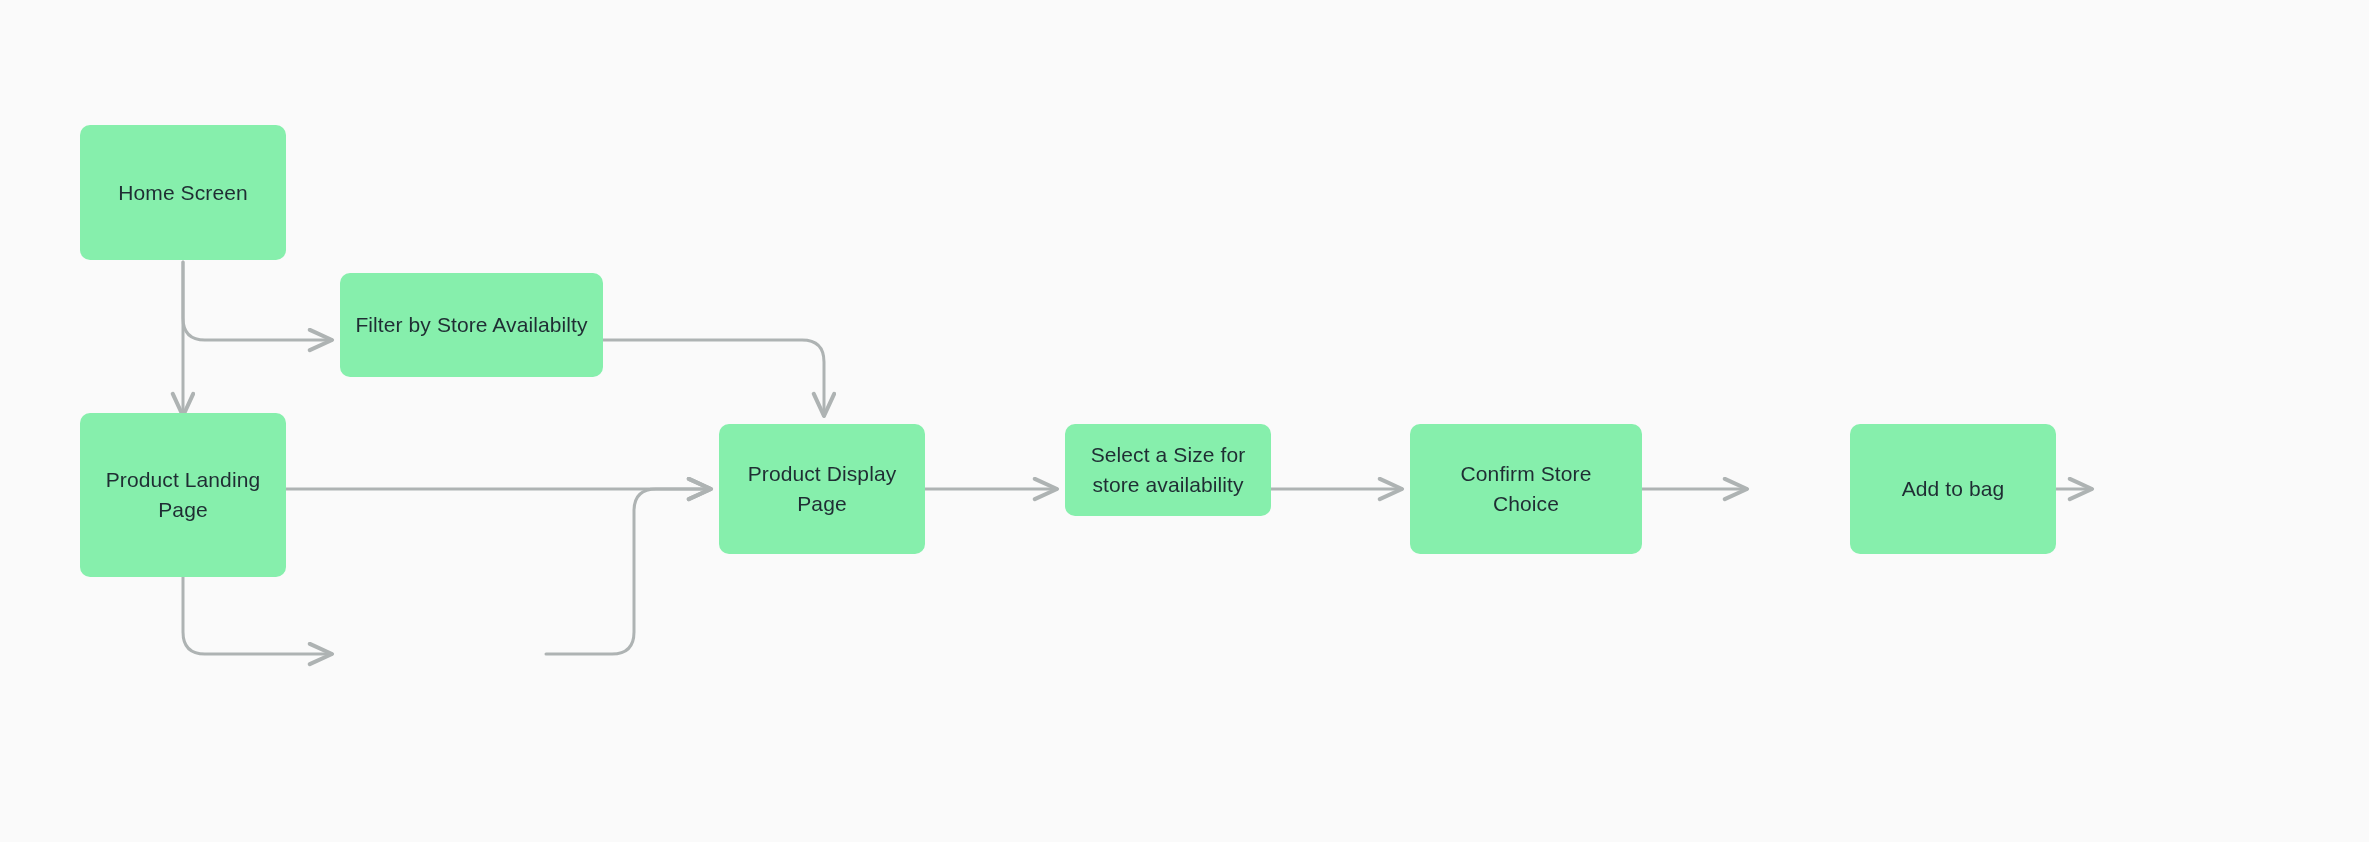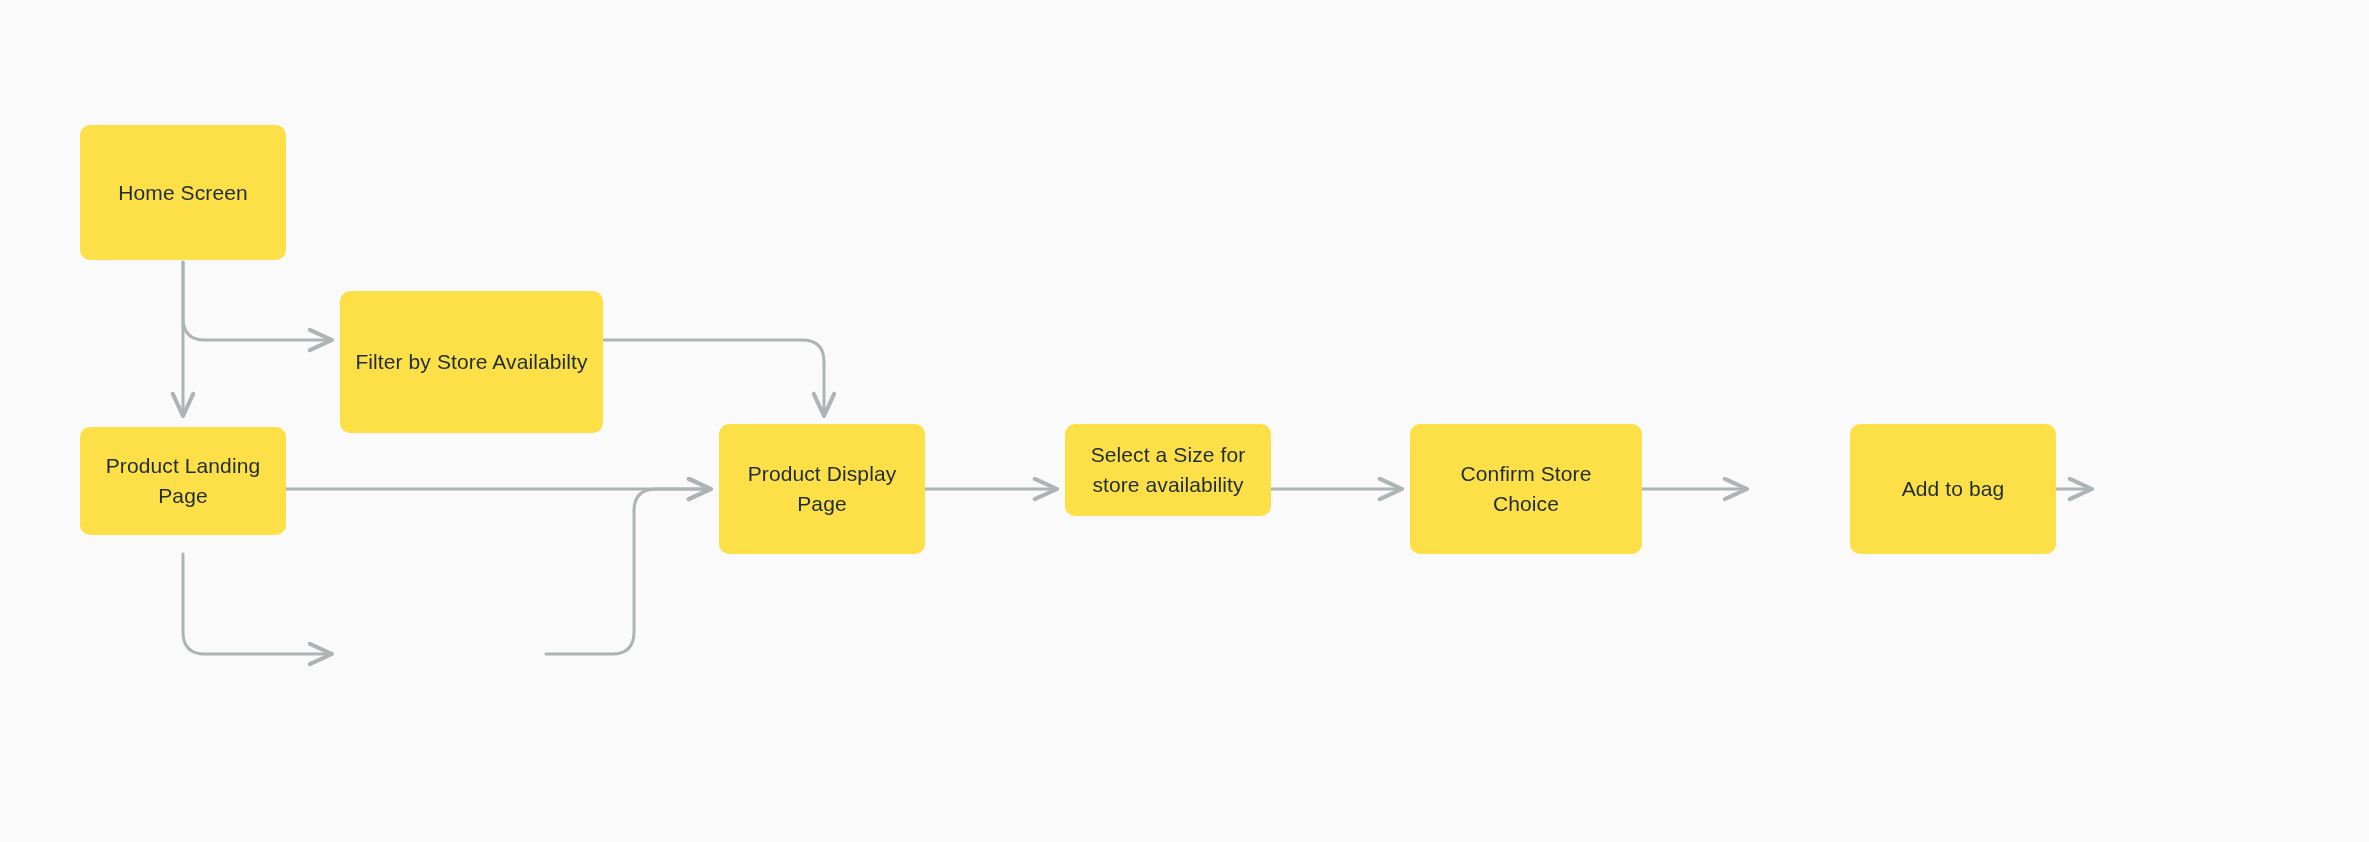--- a/index.html
+++ b/index.html
@@ -21,21 +21,21 @@
   #edges {
     position: absolute;
     left: 0;
     top: 0;
     width: 2369px;
     height: 842px;
     pointer-events: none;
   }
   .node {
     position: absolute;
-    background: #fde047;
+    background: #86efac;
     border-radius: 10px;
     display: flex;
     align-items: center;
     justify-content: center;
     text-align: center;
     box-sizing: border-box;
     padding: 6px 14px;
   }
   .node-label {
     color: #1f2d33;
@@ -78,25 +78,25 @@
       <path d="M 1616 489 L 1747 489" marker-end="url(#arrowhead)"></path>
 
       <path d="M 1961 489 L 2092 489" marker-end="url(#arrowhead)"></path>
     </g>
   </svg>
 
   <div class="node" style="left:80px; top:125px; width:206px; height:135px;">
     <span class="node-label">Home Screen</span>
   </div>
 
-  <div class="node" style="left:340px; top:291px; width:263px; height:142px;">
+  <div class="node" style="left:340px; top:273px; width:263px; height:104px;">
     <span class="node-label">Filter by Store Availabilty</span>
   </div>
 
-  <div class="node" style="left:80px; top:427px; width:206px; height:108px;">
+  <div class="node" style="left:80px; top:413px; width:206px; height:164px;">
     <span class="node-label">Product Landing
 Page</span>
   </div>
 
 
   <div class="node" style="left:719px; top:424px; width:206px; height:130px;">
     <span class="node-label">Product Display
 Page</span>
   </div>
 

